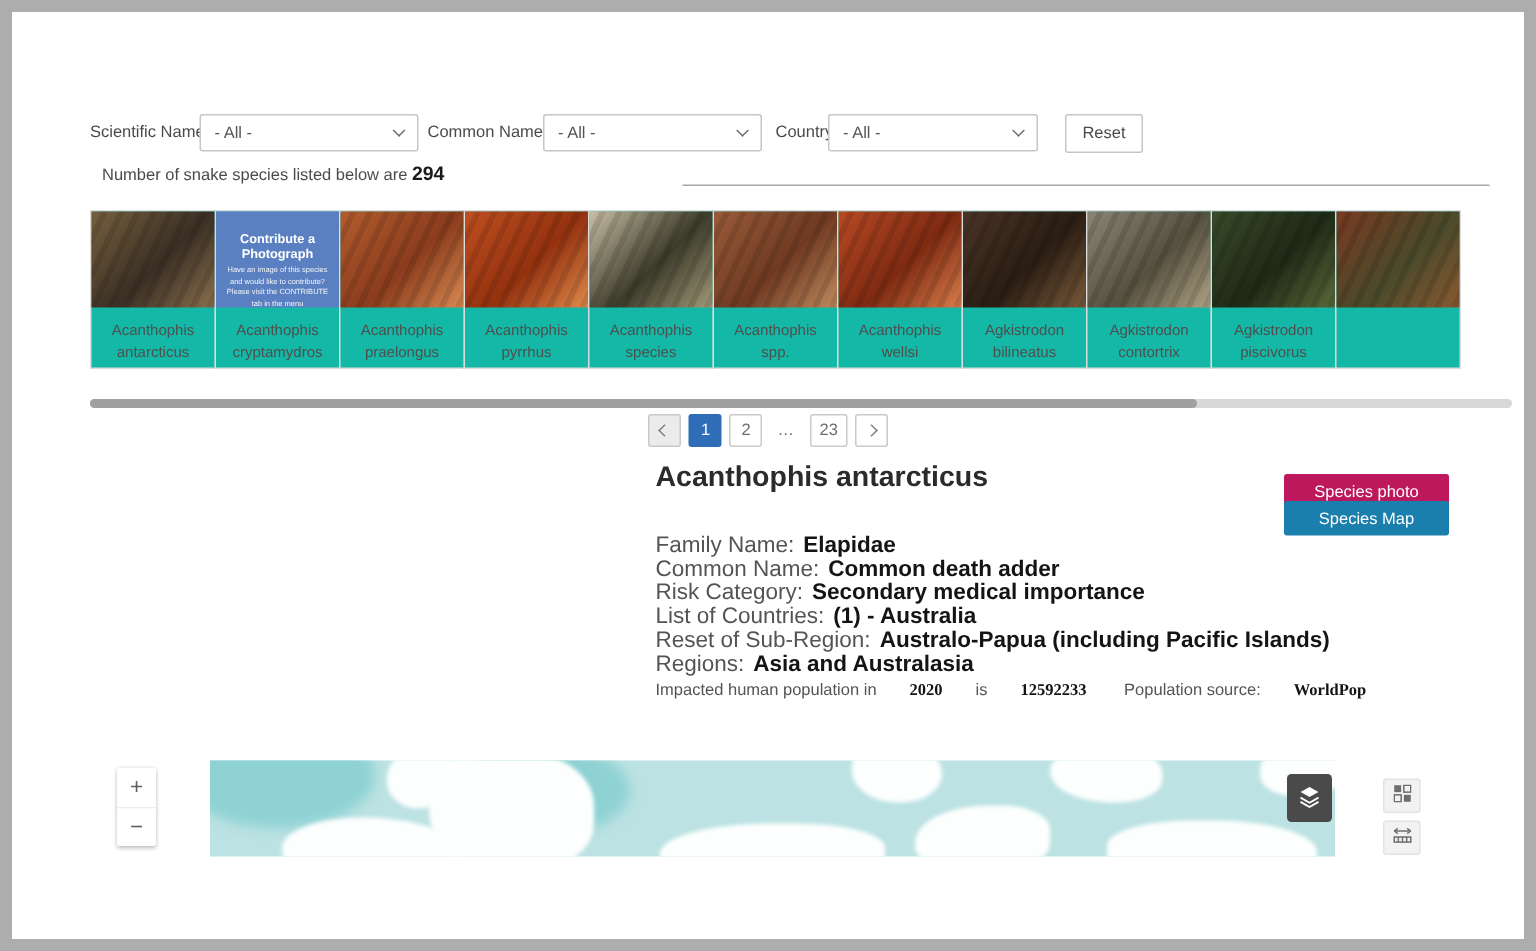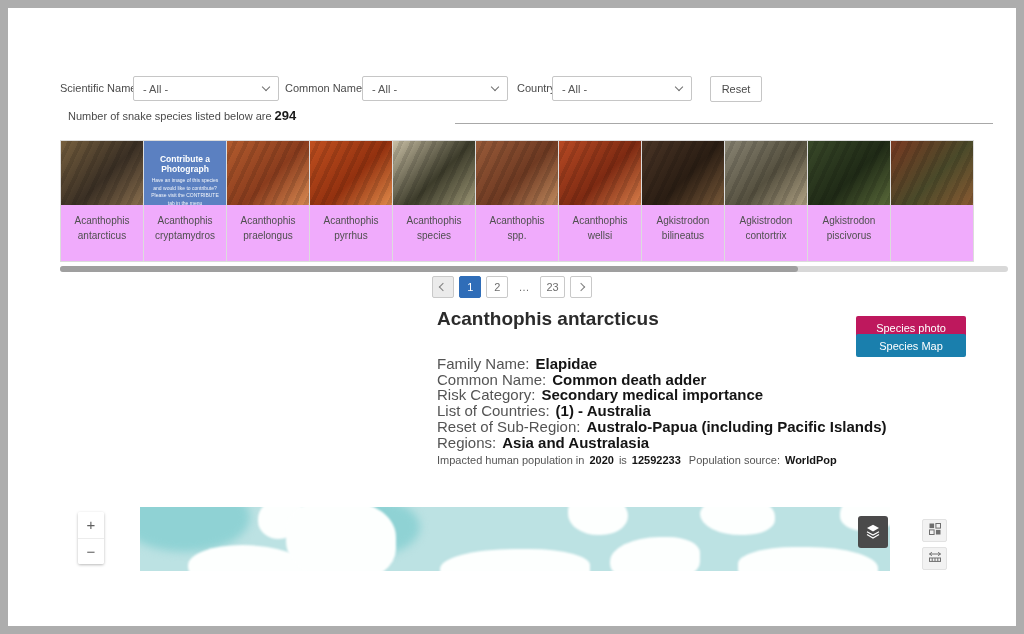--- a/index.html
+++ b/index.html
@@ -15,21 +15,21 @@
        transform:rotate(45deg);margin-top:-3px;}
   .reset{position:absolute;top:68px;left:702px;width:52px;height:26px;border:1px solid #c6c6c6;border-radius:2px;
          background:#fff;font-size:11px;color:#4a4a4a;cursor:pointer;font-family:inherit;}
 
   .countline{position:absolute;left:60px;top:100px;font-size:11px;color:#4a4a4a;}
   .countline b{font-size:13px;color:#1a1a1a;margin-left:3px;}
   .topline{position:absolute;left:447px;top:115px;width:538px;height:1px;background:#a8a8a8;}
 
   
   .carousel{position:absolute;left:52px;top:132px;width:948px;height:124px;display:flex;overflow:hidden;}
-  .card{flex:0 0 84px;width:84px;height:122px;border:1px solid #dcdcdc;background:#f0abfc;margin-left:-1px;cursor:pointer;}
+  .card{flex:0 0 84px;width:84px;height:106px;border:1px solid #dcdcdc;background:#14b8a6;margin-left:-1px;cursor:pointer;}
   .card:first-child{margin-left:0;}
   .thumb{height:64px;position:relative;overflow:hidden;}
   .thumb::after{content:"";position:absolute;inset:0;
       background:repeating-linear-gradient(115deg,rgba(0,0,0,0) 0 6px,rgba(0,0,0,.20) 6px 10px);opacity:.55;}
   .thumb.contrib::after{display:none;}
   .cname{font-size:10px;color:#4f4f4f;text-align:center;padding:9px 3px 0;line-height:1.45;}
   .ct{color:#fff;font-size:8.5px;font-weight:bold;text-align:center;padding-top:13px;line-height:1.2;}
   .cb{color:#fff;font-size:5px;text-align:center;padding:3px 4px 0;line-height:1.5;opacity:.92;}
 
   .hscroll{position:absolute;left:52px;top:258px;width:948px;height:6px;background:#d8d8d8;border-radius:3px;cursor:pointer;}
@@ -59,22 +59,22 @@
   .coil.c2{left:98px;top:80px;width:128px;height:60px;background:repeating-linear-gradient(60deg,#7a6347 0 8px,#473929 8px 14px);}
   .head{position:absolute;left:228px;top:98px;width:36px;height:16px;border-radius:50%;background:#4a3b2a;}
   .credit{position:absolute;right:8px;bottom:12px;font-size:10px;color:#efe5d2;text-shadow:0 1px 2px rgba(60,35,10,.85);}
 
   .title{position:absolute;left:429px;top:300px;margin:0;font-size:19px;font-weight:bold;color:#2b2b2b;}
   .fields{position:absolute;left:429px;top:348px;font-size:15px;color:#545454;}
   .frow{line-height:15.7px;white-space:nowrap;}
   .flab{margin-right:6px;}
   .frow b{color:#141414;}
   .popline{position:absolute;left:429px;top:446px;font-size:11px;color:#545454;white-space:nowrap;}
-  .popline span,.popline b{margin-right:5px;}
-  .popline b{color:#141414;}
+  .popline span,.popline b{margin-right:22px;}
+  .popline b{color:#141414;font-family:Liberation Serif, serif;}
 
   .bluebtn{position:absolute;left:848px;width:110px;height:23px;background:#1a7fad;color:#fff;font-size:11px;
       border:none;border-radius:2px;cursor:pointer;font-family:inherit;}
 
   
   .zoomctl{position:absolute;left:70px;top:504px;width:26px;height:52px;background:#fff;border-radius:2px;
       box-shadow:0 1px 3px rgba(0,0,0,.28);display:flex;flex-direction:column;overflow:hidden;}
   .zbtn{flex:1;display:flex;align-items:center;justify-content:center;font-size:15px;color:#5f5f5f;background:#fff;
       border:none;cursor:pointer;font-family:inherit;padding:0;}
   .zbtn.zi{border-bottom:1px solid #ececec;}

